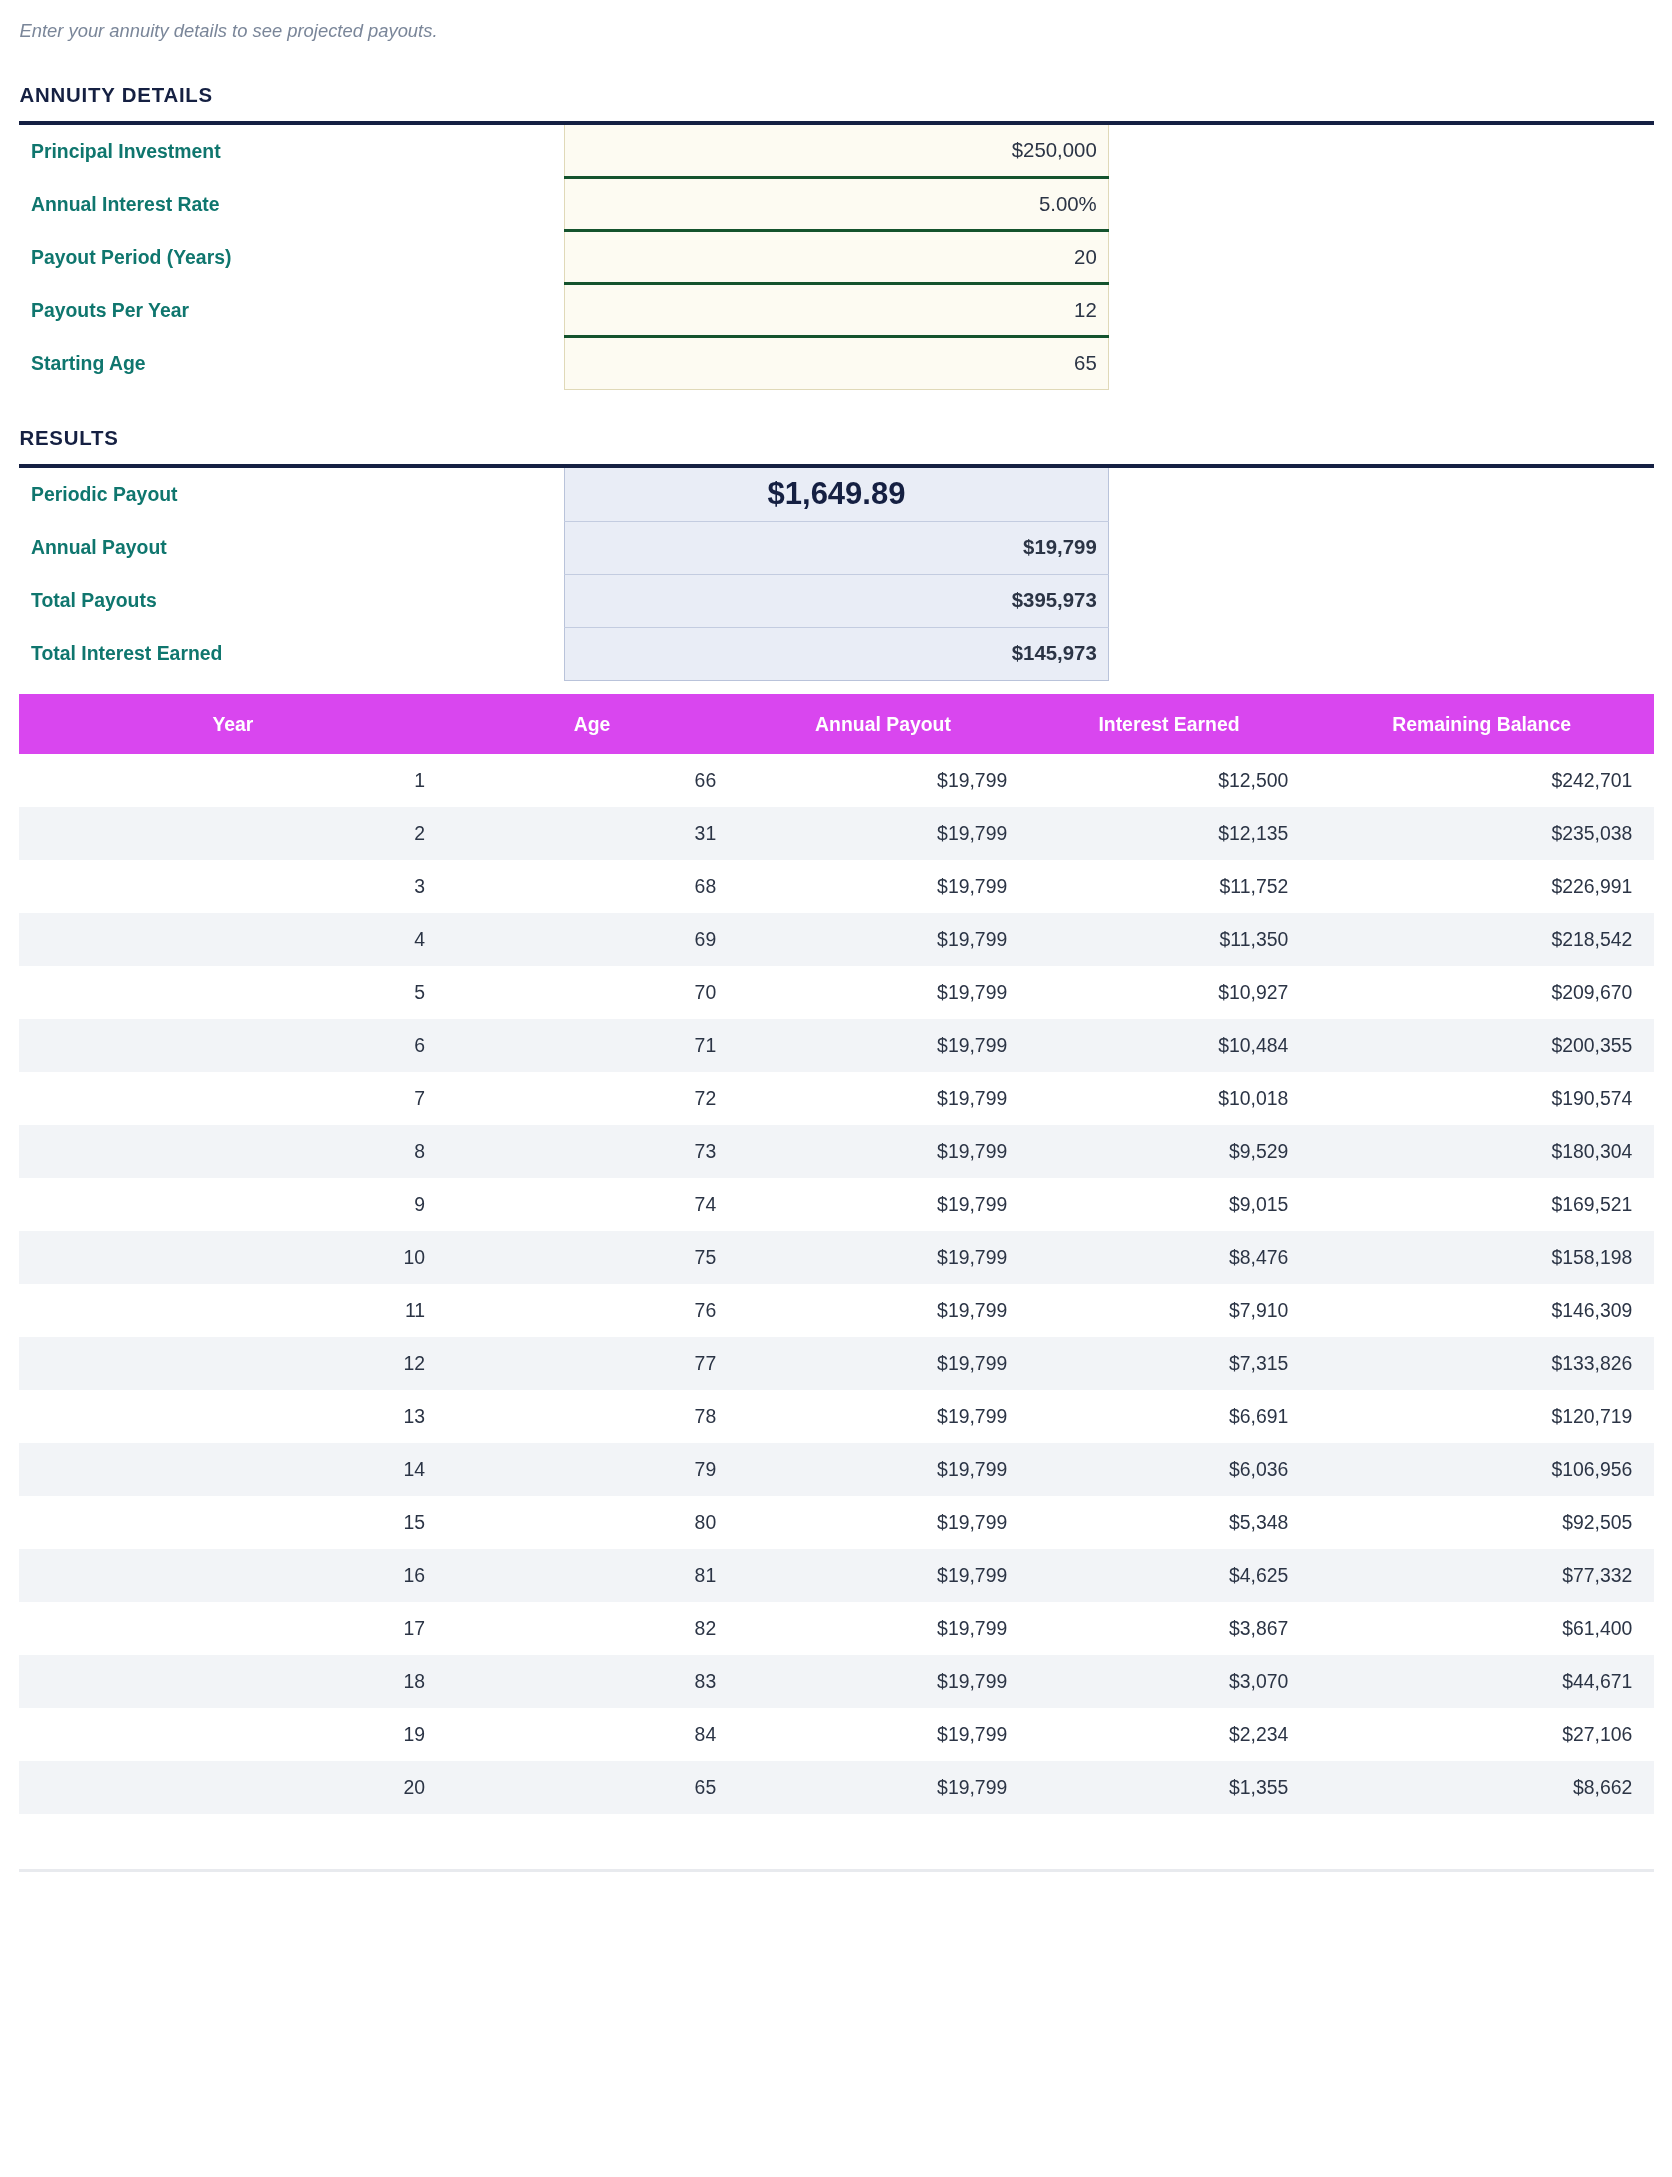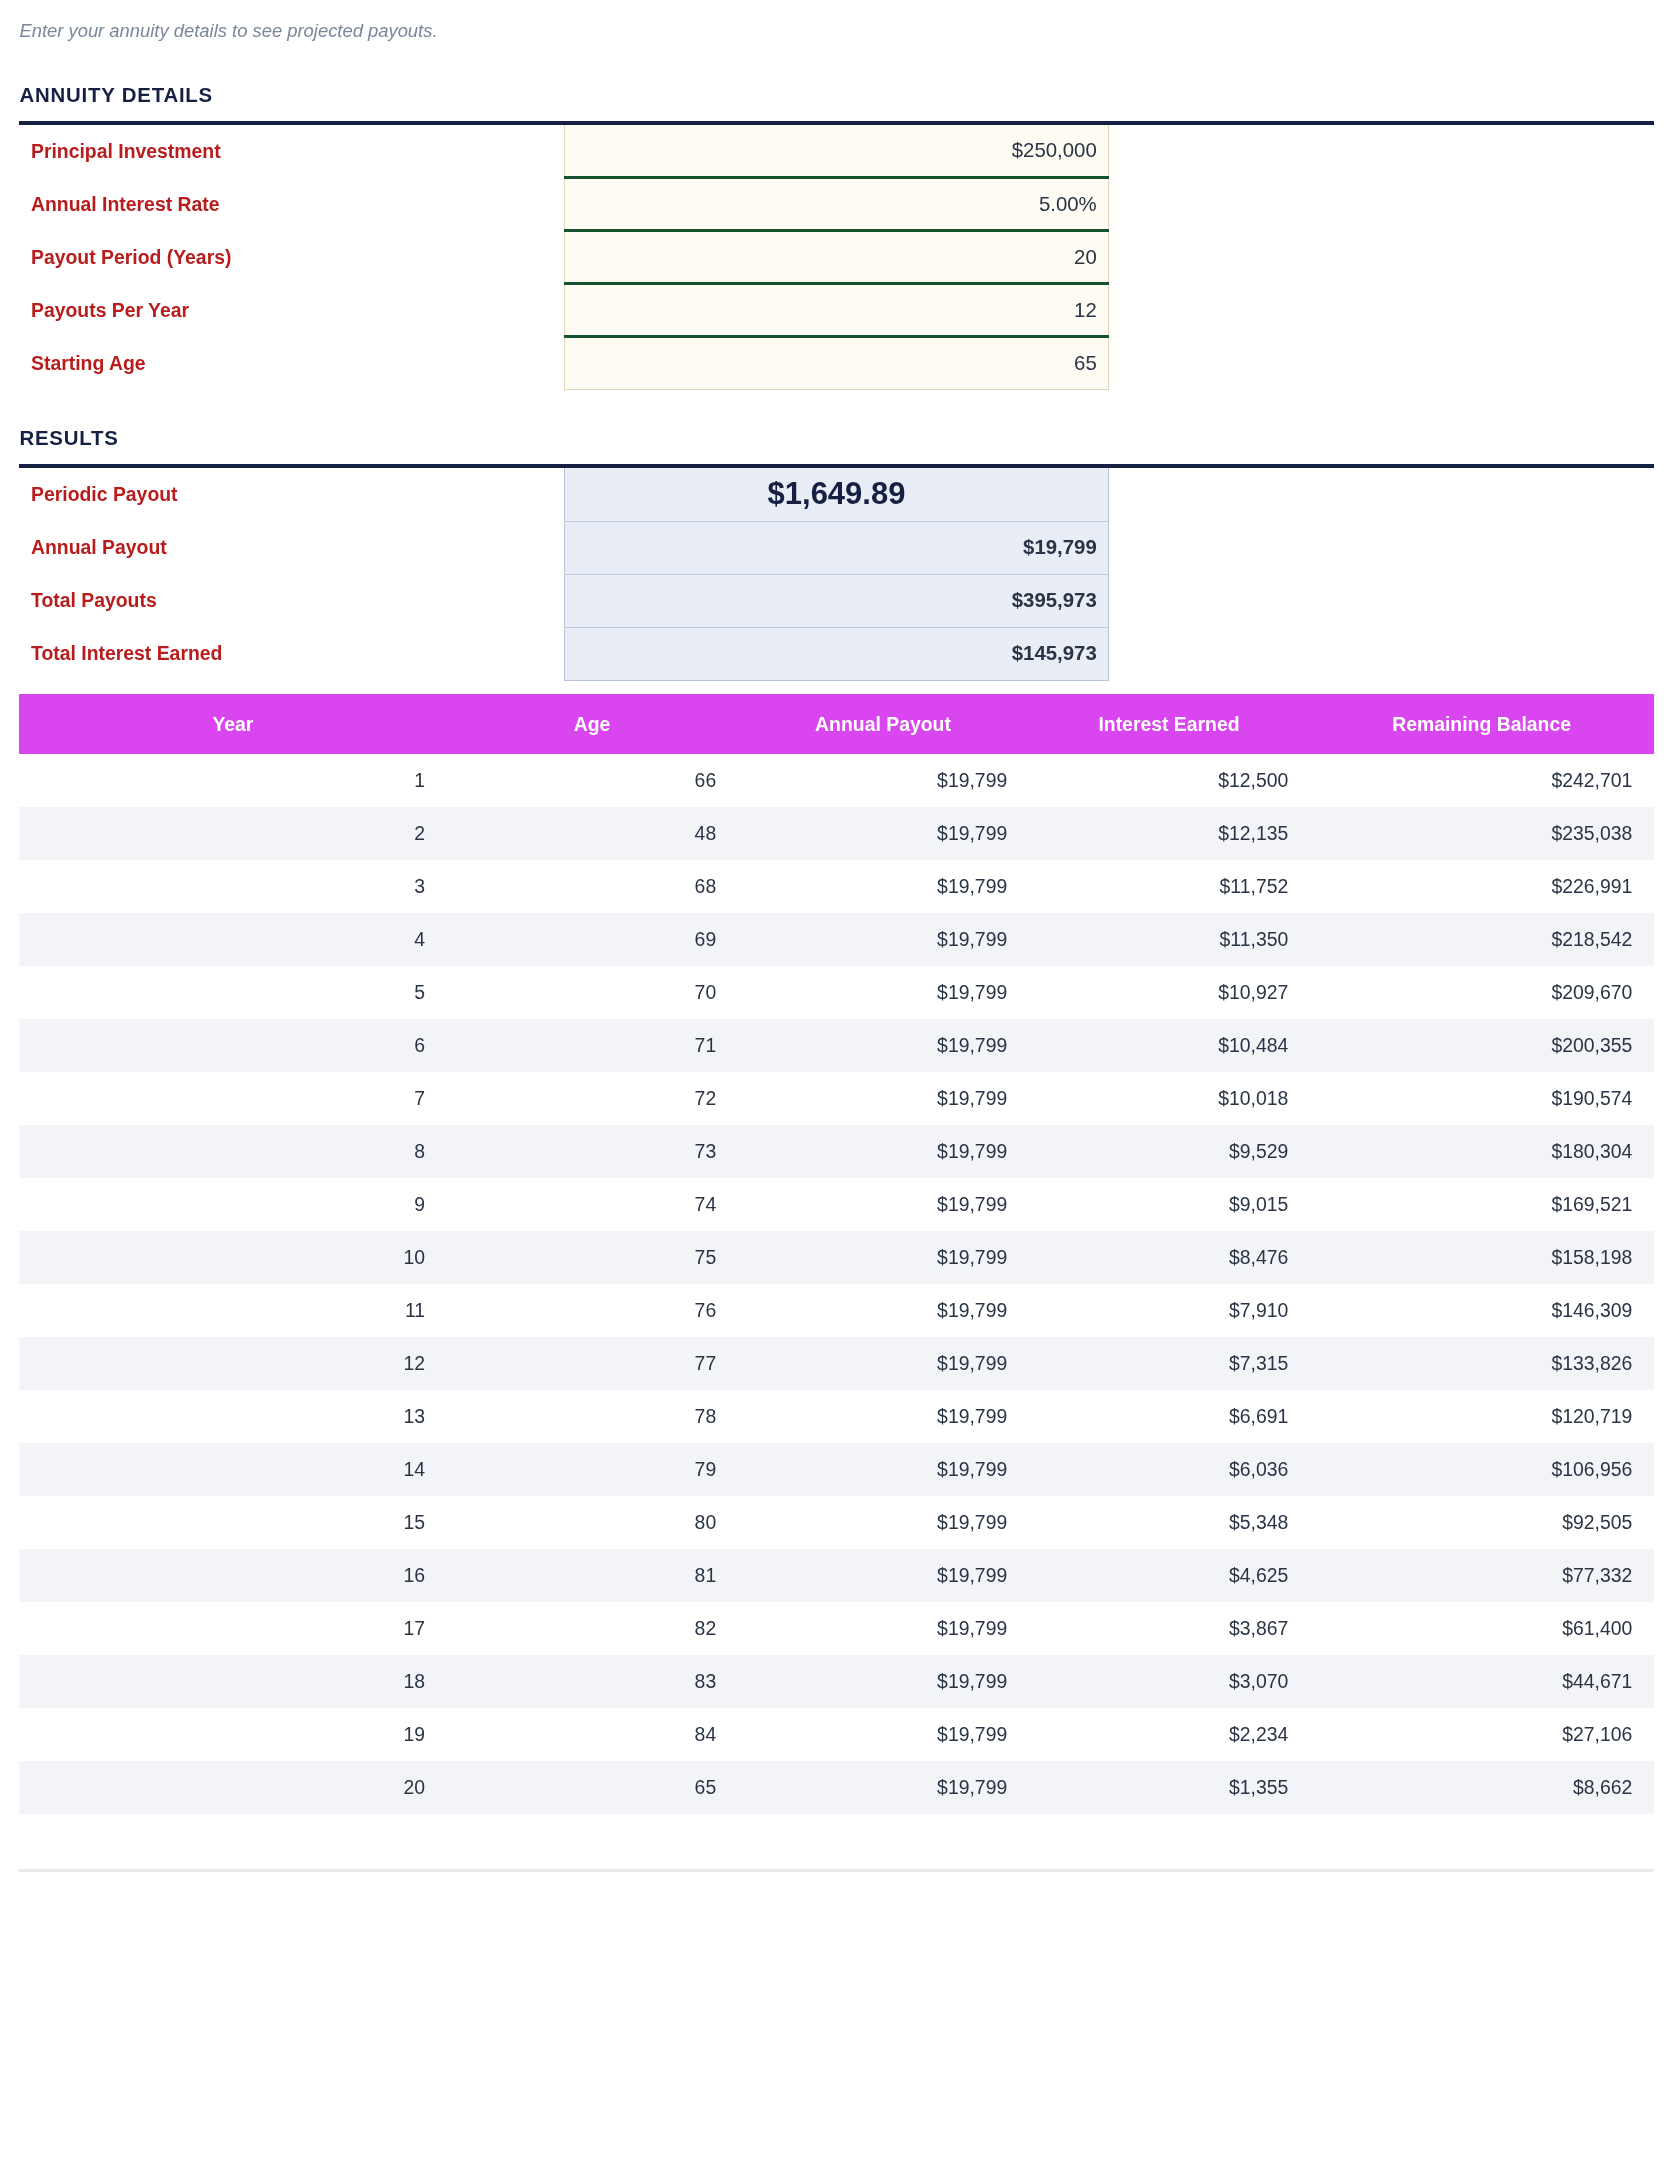--- a/index.html
+++ b/index.html
@@ -65,21 +65,21 @@
     padding: 0;
     height: 0;
     font-size: 0;
     line-height: 0;
   }
   .kv-table td.kv-label {
     width: 425px;
     padding: 0 0 0 11.6px;
     font-size: 19.4px;
     font-weight: bold;
-    color: #b91c1c;
+    color: #0f766e;
     height: 53px;
     vertical-align: middle;
     text-align: left;
   }
   .kv-table td.kv-value {
     width: 311px;
     height: 53px;
     vertical-align: middle;
     text-align: right;
     padding: 0 11.6px 0 0;
@@ -254,21 +254,21 @@
     <tbody>
         <tr>
           <td class="col-year">1</td>
           <td class="col-age">66</td>
           <td class="col-pay">$19,799</td>
           <td class="col-int">$12,500</td>
           <td class="col-bal">$242,701</td>
         </tr>
         <tr>
           <td class="col-year">2</td>
-          <td class="col-age">48</td>
+          <td class="col-age">31</td>
           <td class="col-pay">$19,799</td>
           <td class="col-int">$12,135</td>
           <td class="col-bal">$235,038</td>
         </tr>
         <tr>
           <td class="col-year">3</td>
           <td class="col-age">68</td>
           <td class="col-pay">$19,799</td>
           <td class="col-int">$11,752</td>
           <td class="col-bal">$226,991</td>

